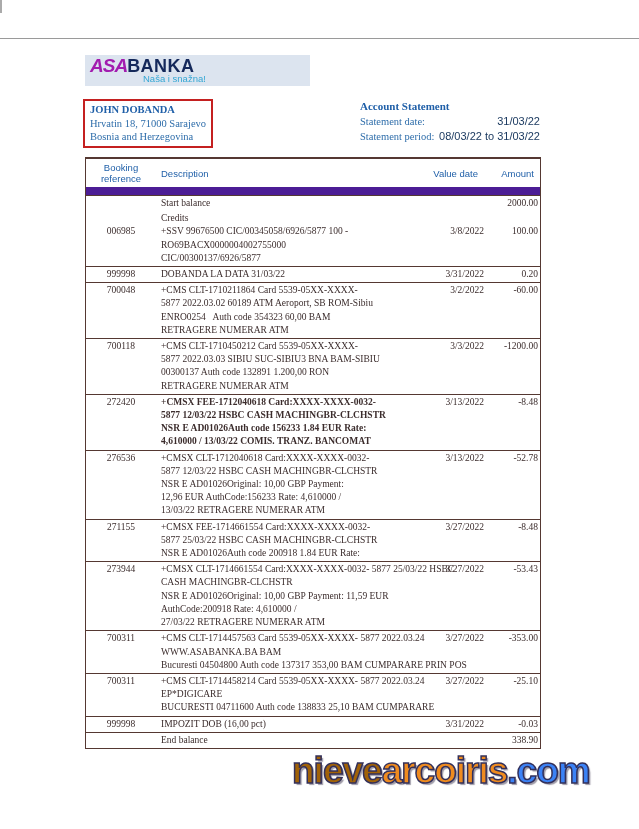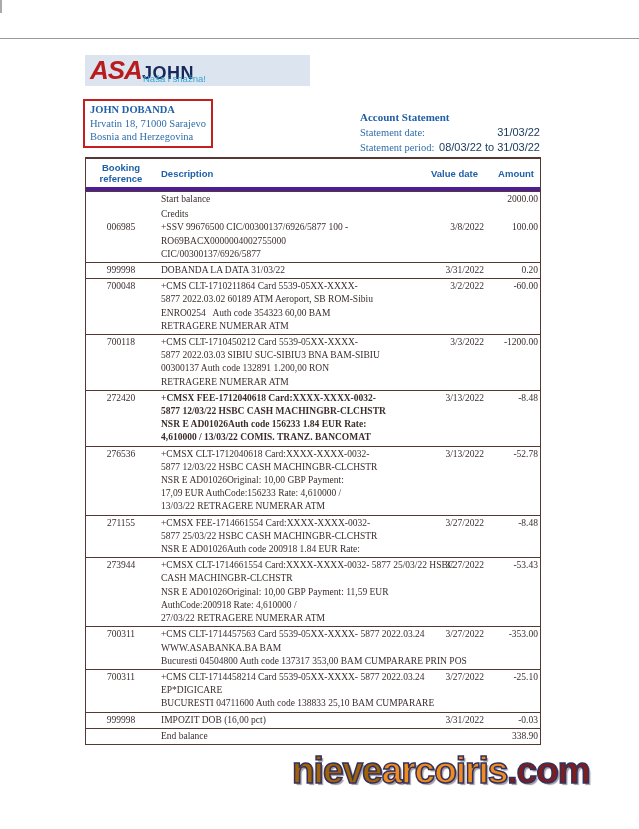--- a/index.html
+++ b/index.html
@@ -8,74 +8,74 @@
     font-family:"Liberation Serif", serif;overflow:hidden;
   }
   
   .top-line{position:absolute;left:0;top:38px;width:639px;height:1px;background:#9a9a9a;}
   .corner-mark{position:absolute;left:0;top:0;width:2px;height:13px;background:#aaaaaa;}
 
   
   .logo-band{position:absolute;left:85px;top:55px;width:225px;height:31px;background:#dce4ef;}
   .logo-text{position:absolute;left:5px;top:0px;white-space:nowrap;}
   .logo-asa{font-family:"Liberation Sans",sans-serif;font-style:italic;font-weight:900;
-    font-size:26px;color:#b91c1c;letter-spacing:-1px;}
+    font-size:19px;color:#a21caf;letter-spacing:-1px;}
   .logo-banka{font-family:"Liberation Sans",sans-serif;font-weight:800;font-size:18px;
     color:#14285a;letter-spacing:0.5px;}
   .logo-tagline{position:absolute;left:58px;top:18px;font-family:"Liberation Sans",sans-serif;
     font-size:9.5px;color:#35a7d4;}
 
   
   .customer-box{position:absolute;left:83px;top:99px;border:2px solid #c42020;
     padding:2px 5px;color:#2e6daa;font-size:10.5px;line-height:13.6px;min-width:112px;}
   .customer-name{font-weight:bold;color:#1f5fa8;}
 
   
-  .stmt{position:absolute;left:360px;top:111px;width:180px;color:#2e6daa;font-size:10.5px;}
+  .stmt{position:absolute;left:360px;top:100px;width:180px;color:#2e6daa;font-size:10.5px;}
   .stmt-title{font-weight:bold;color:#1f5fa8;font-size:11px;margin-bottom:2px;}
   .stmt-row{display:flex;justify-content:space-between;align-items:flex-start;line-height:15px;}
   .stmt-value{font-family:"Liberation Sans",sans-serif;font-size:11px;color:#17365d;}
 
   
   .table{position:absolute;left:85px;top:157px;width:454px;border:1px solid #553832;
     border-top:2px solid #553832;color:#3b2c2c;font-size:9.5px;}
   .thead{display:grid;grid-template-columns:70px 270px 58px 56px;align-items:center;
-    border-bottom:4px solid #4c1d95;padding:2px 0;min-height:24px;
-    font-family:"Liberation Sans",sans-serif;font-weight:bold;font-size:9.5px;color:#1f5fa8;}
+    border-bottom:8px solid #4c1d95;padding:2px 0;min-height:24px;
+    font-family:"Liberation Sans",sans-serif;font-weight:normal;font-size:9.5px;color:#1f5fa8;}
   .th-ref{text-align:center;line-height:11px;}
   .th-desc{padding-left:5px;}
   .th-date{text-align:right;padding-right:6px;}
   .th-amt{text-align:right;padding-right:6px;}
   .tr{display:grid;grid-template-columns:70px 270px 58px 56px;padding:1px 0;
     border-top:1px solid #553832;line-height:13.2px;}
   .tr:first-of-type{border-top:none;}
   .td-ref{grid-column:1;text-align:center;align-self:start;}
   .td-desc{grid-column:2;padding-left:5px;align-self:start;}
   .td-desc .line{white-space:pre;}
   .td-date{grid-column:3;text-align:right;align-self:start;}
   .td-amt{grid-column:4;text-align:right;padding-right:2px;align-self:start;}
   .section-label{grid-column:2;padding-left:5px;}
 
   
   .watermark{position:absolute;left:292px;top:750px;font-family:"Liberation Sans",sans-serif;
     font-weight:900;font-size:37px;letter-spacing:-1px;white-space:nowrap;
     -webkit-text-stroke:1.5px #33305a;text-shadow:2px 2px 1px rgba(40,30,60,0.45);}
   .wm-1{color:#a16207;}
   .wm-2{color:#ef8b1f;}
-  .wm-3{color:#7f1d1d;}
+  .wm-3{color:#3b82f6;}
 </style>
 </head>
 <body>
 
 <div class="corner-mark"></div>
 <div class="top-line"></div>
 
 <div class="logo-band">
   <div class="logo-text">
-    <span class="logo-asa">ASA</span><span class="logo-banka">JOHN</span>
+    <span class="logo-asa">ASA</span><span class="logo-banka">BANKA</span>
   </div>
   <div class="logo-tagline">Naša i snažna!</div>
 </div>
 
 <div class="customer-box">
   <div class="customer-name">JOHN DOBANDA</div>
   <div>Hrvatin 18, 71000 Sarajevo</div>
   <div>Bosnia and Herzegovina</div>
 </div>
 
@@ -104,21 +104,21 @@
     <div class="td-desc">Start balance</div>
     <div class="td-date"></div>
     <div class="td-amt">2000.00</div>
   </div>
 
   <div id="rows-container">
       <div class="tr">
         <div class="section-label" style="grid-row: 1;">Credits</div>
         <div class="td-ref" style="grid-row: 2;">006985</div>
         <div class="td-desc" style="grid-row: 2;">
-          <div class="line">+SSV 99676500 CIC/00300137/6926/5877 100 -</div>
+          <div class="line">+SSV 99676500 CIC/00345058/6926/5877 100 -</div>
           <div class="line">RO69BACX0000004002755000</div>
           <div class="line">CIC/00300137/6926/5877</div>
         </div>
         <div class="td-date" style="grid-row: 2;">3/8/2022</div>
         <div class="td-amt" style="grid-row: 2;">100.00</div>
       </div>
       <div class="tr">
         <div class="td-ref" style="grid-row: 1;">999998</div>
         <div class="td-desc" style="grid-row: 1;">
           <div class="line">DOBANDA LA DATA 31/03/22</div>
@@ -158,21 +158,21 @@
         </div>
         <div class="td-date" style="grid-row: 1;">3/13/2022</div>
         <div class="td-amt" style="grid-row: 1;">-8.48</div>
       </div>
       <div class="tr">
         <div class="td-ref" style="grid-row: 1;">276536</div>
         <div class="td-desc" style="grid-row: 1;">
           <div class="line">+CMSX CLT-1712040618 Card:XXXX-XXXX-0032-</div>
           <div class="line">5877 12/03/22 HSBC CASH MACHINGBR-CLCHSTR</div>
           <div class="line">NSR E AD01026Original: 10,00 GBP Payment:</div>
-          <div class="line">17,09 EUR AuthCode:156233 Rate: 4,610000 /</div>
+          <div class="line">12,96 EUR AuthCode:156233 Rate: 4,610000 /</div>
           <div class="line">13/03/22 RETRAGERE NUMERAR ATM</div>
         </div>
         <div class="td-date" style="grid-row: 1;">3/13/2022</div>
         <div class="td-amt" style="grid-row: 1;">-52.78</div>
       </div>
       <div class="tr">
         <div class="td-ref" style="grid-row: 1;">271155</div>
         <div class="td-desc" style="grid-row: 1;">
           <div class="line">+CMSX FEE-1714661554 Card:XXXX-XXXX-0032-</div>
           <div class="line">5877 25/03/22 HSBC CASH MACHINGBR-CLCHSTR</div>

